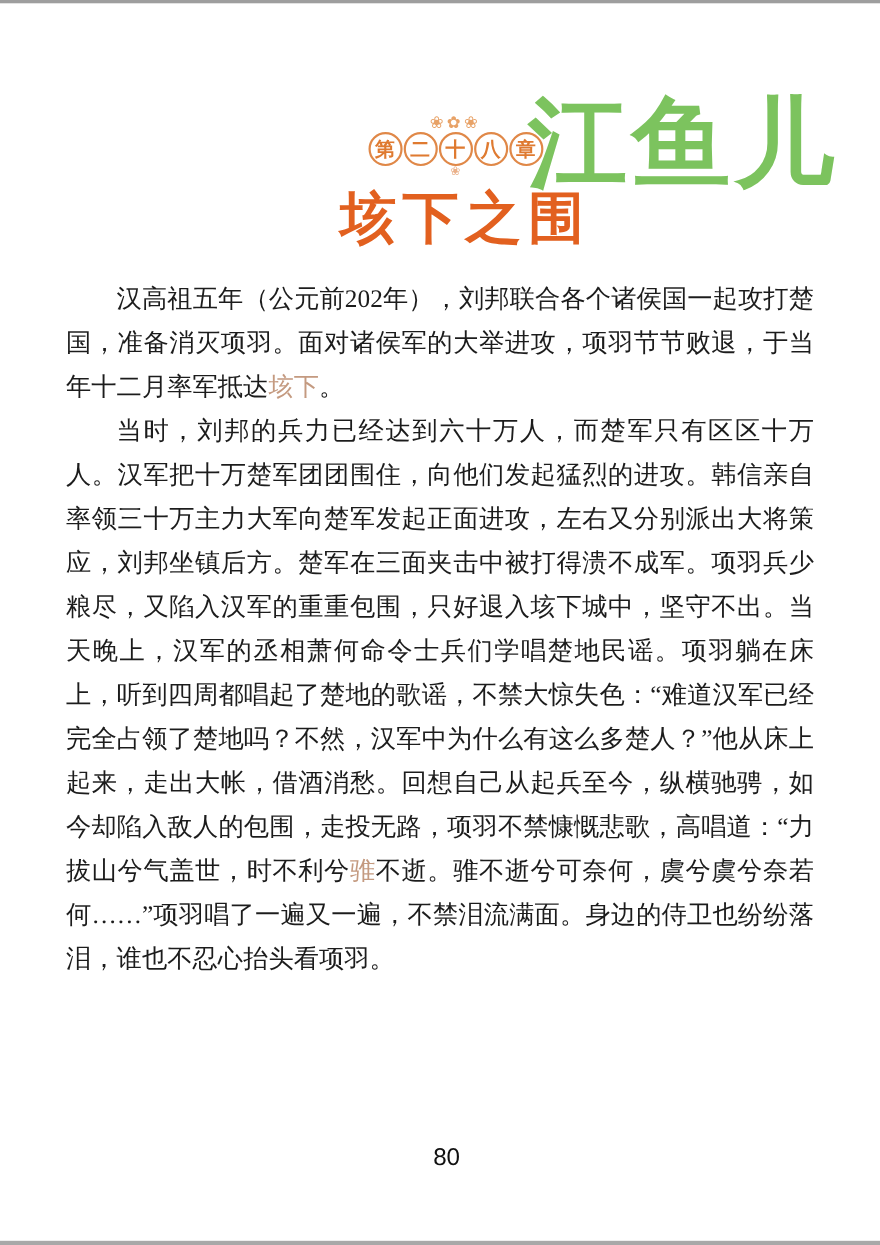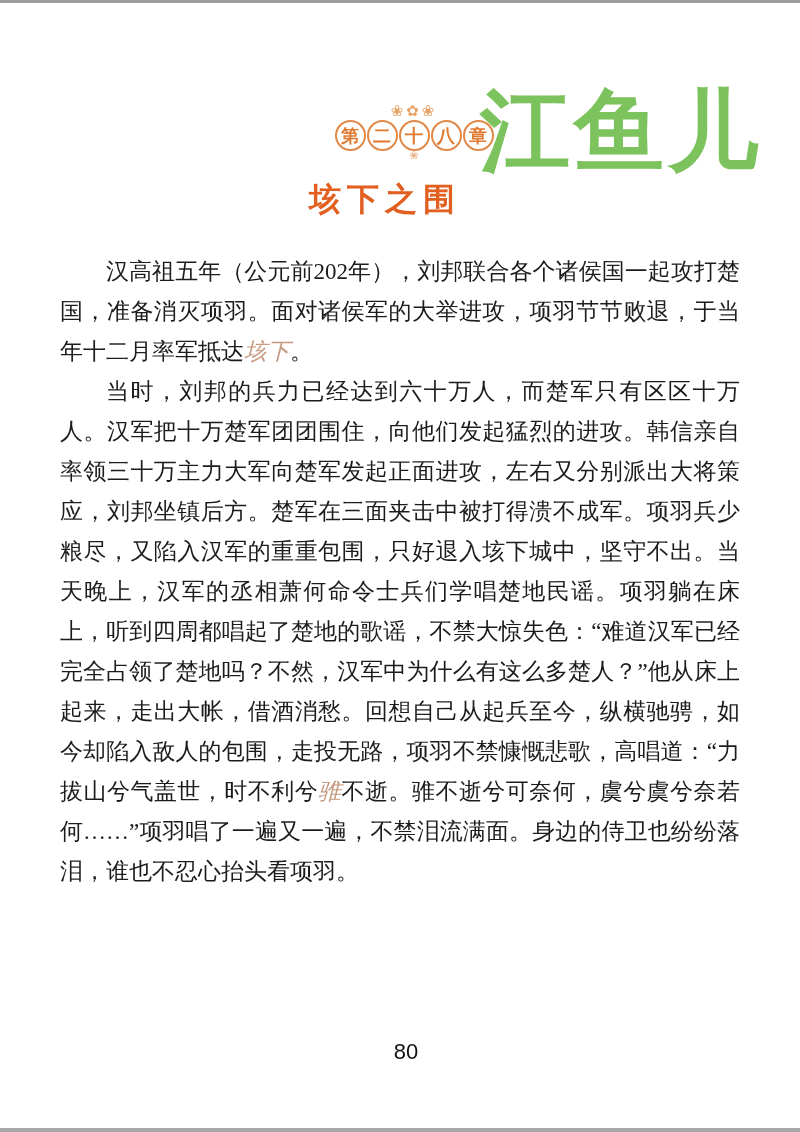--- a/index.html
+++ b/index.html
@@ -40,32 +40,32 @@
 
   .brand-watermark {
     position: absolute; left: 480px; top: 84px;
     font-family: Liberation Serif, serif;
     font-weight: bold; font-size: 90px; line-height: 96px;
     color: #7cc35e; letter-spacing: 4px; white-space: nowrap;
   }
 
   .chapter-title {
     position: absolute; left: 309px; top: 172px;
-    font-size: 32px; line-height: 54px; font-weight: bold;
+    font-size: 51px; line-height: 54px; font-weight: bold;
     color: #e2601f; letter-spacing: 6px; white-space: nowrap;
   }
 
   
   .article-body { padding: 0 60px; width: 800px; }
   .para {
     font-size: 23px; line-height: 40px; color: #1c1c1c;
     text-align: justify; text-indent: 2em;
   }
   .para span { text-indent: 0; }
-  .hl { color: #c49a80; font-style: italic; }
+  .hl { color: #c49a80; }
 
   
   .page-number {
     position: absolute; top: 1038px; left: 11px; width: 790px;
     text-align: center; font-size: 22px; line-height: 28px; color: #111111;
     font-family: "Liberation Sans", "DejaVu Sans", sans-serif;
   }
   .bottom-watermark {
     position: absolute; top: 1052px; left: 0; width: 786px;
     text-align: center; font-size: 51px; line-height: 64px;

